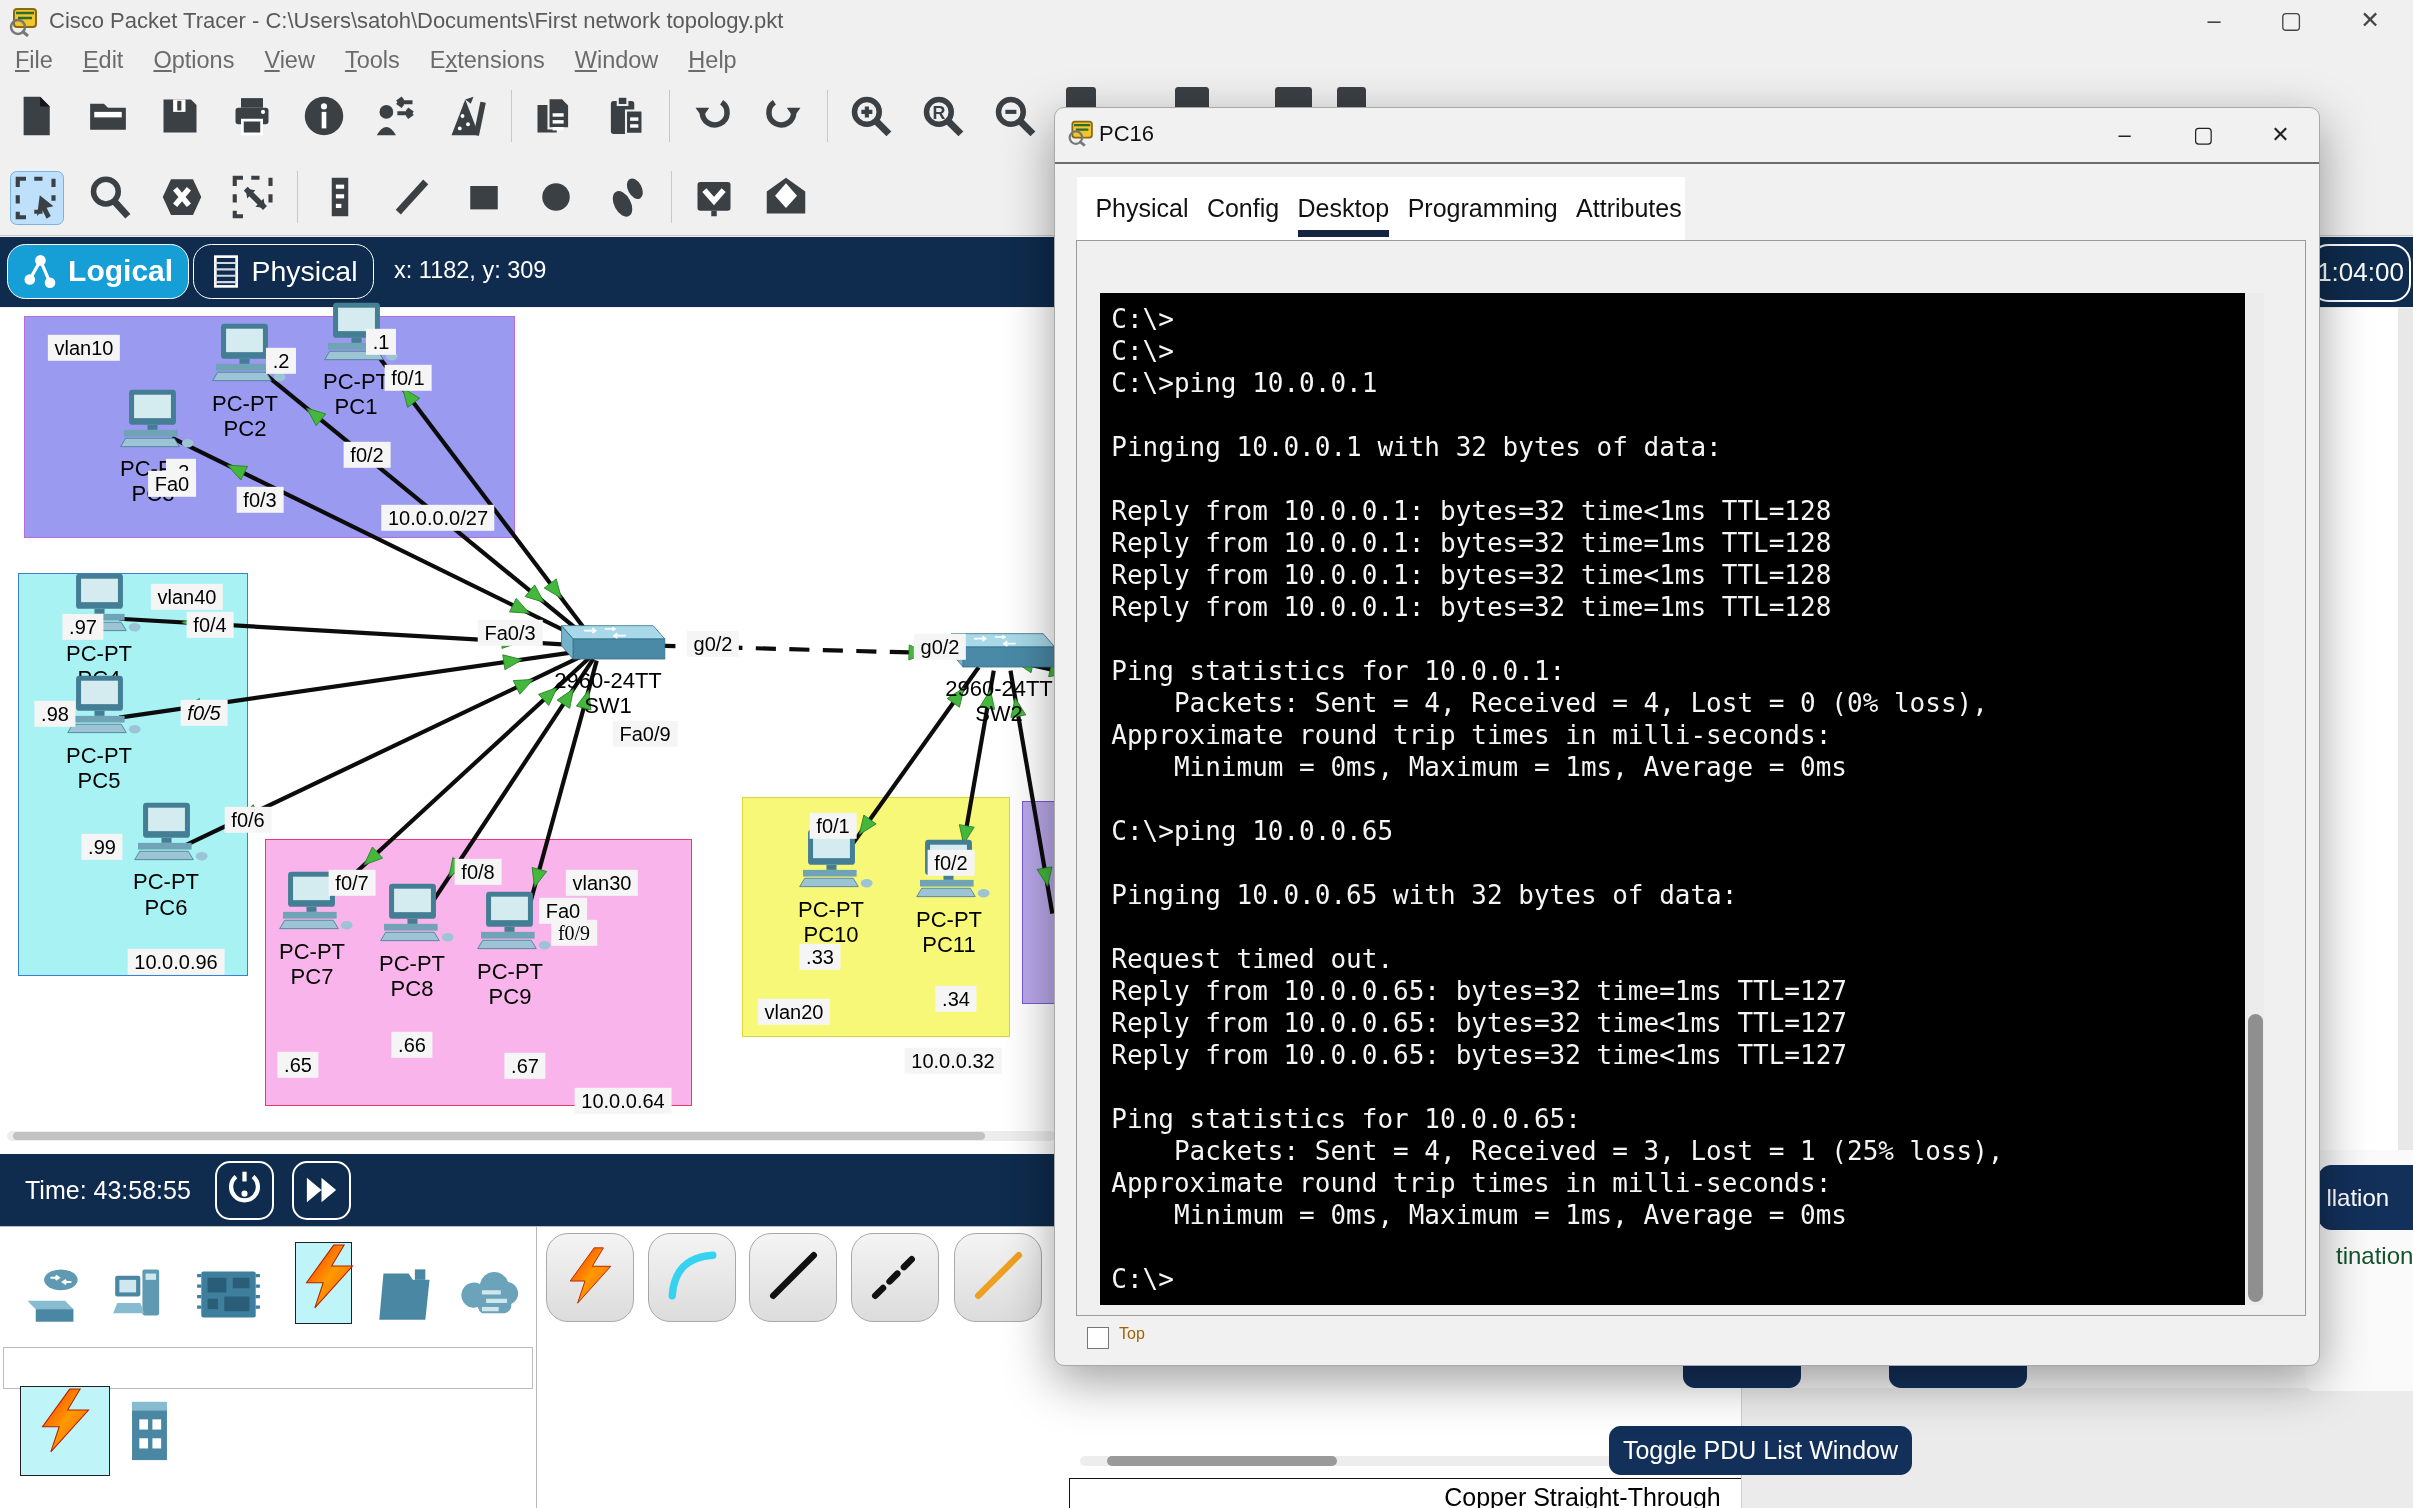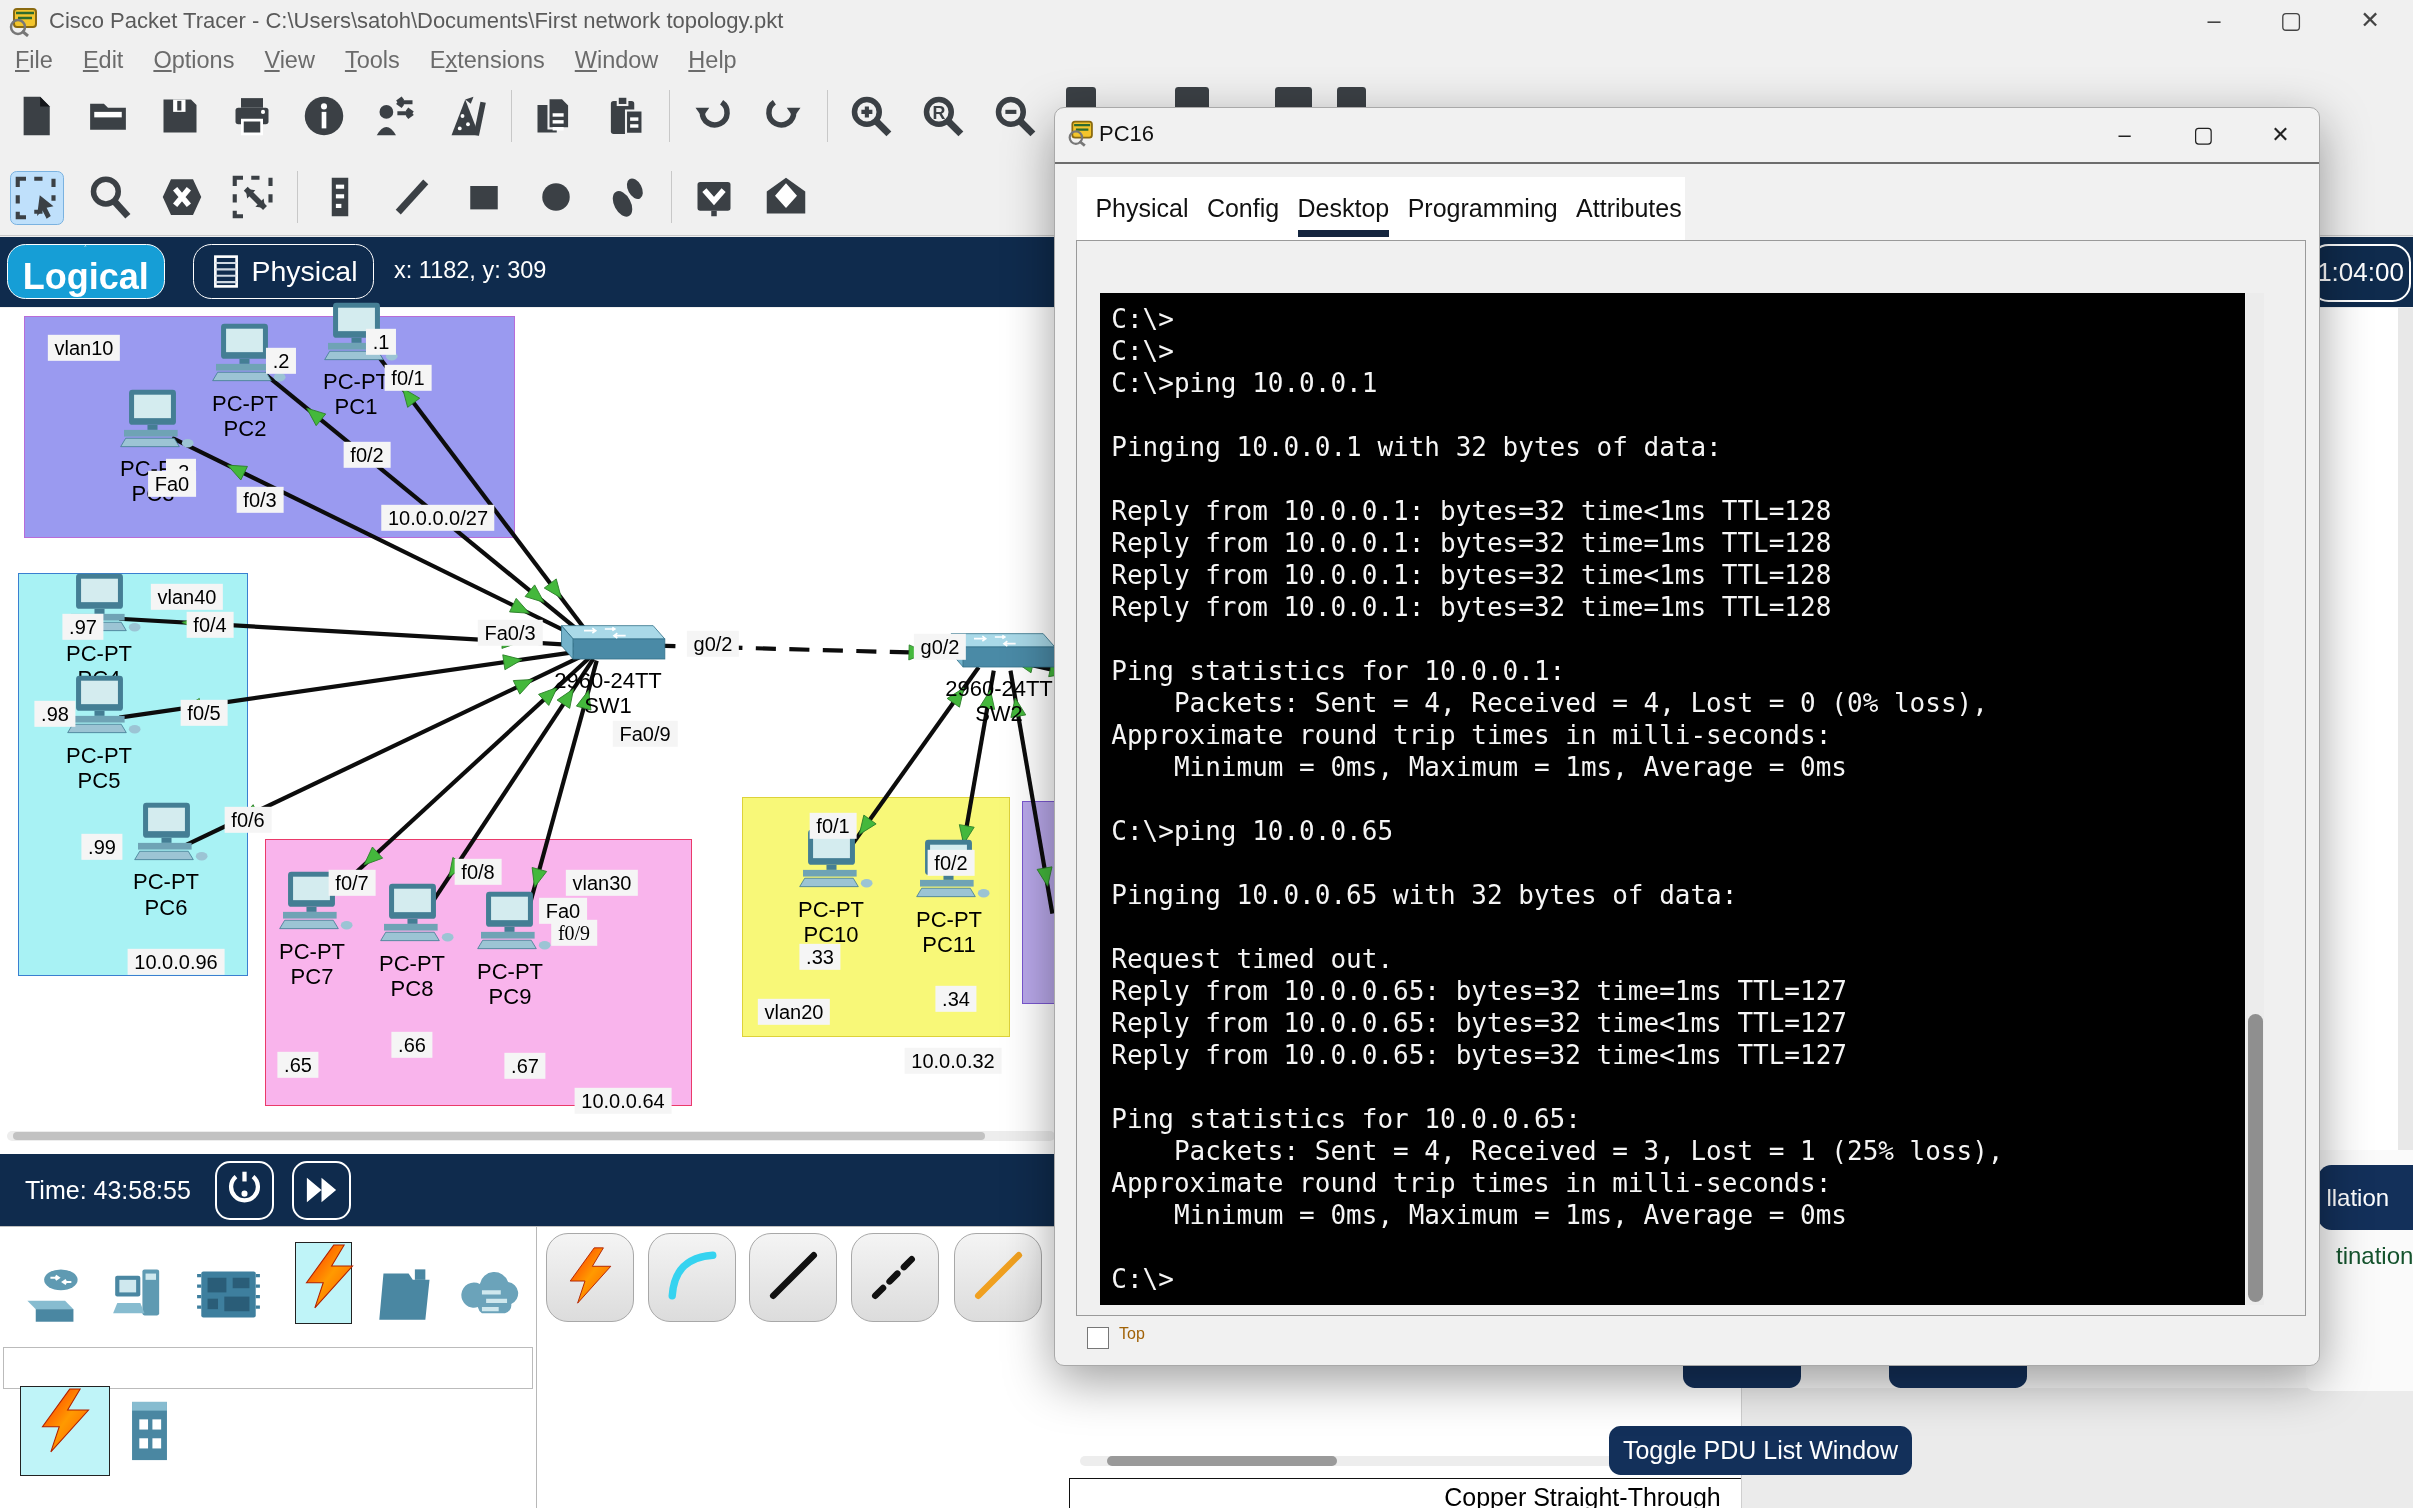--- a/index.html
+++ b/index.html
@@ -16,21 +16,21 @@
   
   #toolbar1{left:0;top:80px;width:2413px;height:80px;background:#f0f0f0;}
   #toolbar2{left:0;top:161px;width:2413px;height:74px;background:#f0f0f0;border-bottom:0.8px solid #c9c9c9;}
   .tbicon{display:inline-block;width:52px;height:52px;margin:10px 10px 0 10px;border-radius:6.7px;text-align:center;vertical-align:top;}
   .tbicon svg{width:44px;height:44px;margin-top:4.2px;}
   .tbicon.selected{background:#bfe0fb;border:0.8px solid #7ab2e0;}
   .tbsep{display:inline-block;width:0.8px;height:52px;background:#c8c8c8;margin:10px 6.7px 0 6.7px;vertical-align:top;}
   
   #modebar{left:0;top:237px;width:2413px;height:70px;background:#0f2b4d;color:#fff;}
   .modebtn{height:55px;top:6.7px;border:1.7px solid #fff;border-radius:18.4px;display:flex;align-items:center;gap:8.4px;padding:0 15px;box-sizing:border-box;}
-  #btn-logical{left:6.7px;background:#169ed6;font-weight:bold;font-size:36px;flex-direction:column;}
+  #btn-logical{left:6.7px;background:#169ed6;font-weight:bold;font-size:30px;}
   #btn-physical{left:193px;background:transparent;font-size:28.5px;}
   #coords{left:394px;top:20px;font-size:23.5px;}
   #clock-pill{left:2310px;top:6.7px;width:97px;height:54px;border:2.5px solid #fff;border-radius:18.4px;font-size:26px;display:flex;align-items:center;justify-content:center;}
   
   #canvas{left:0;top:308px;width:2413px;height:846px;background:#ffffff;}
   .vbox{position:absolute;border:1.7px solid;}
   .chip{position:absolute;background:#f5f5f5;color:#000;font-size:20px;padding:1.7px 6.7px;white-space:nowrap;transform:translate(-50%,-50%);}
   .nodelabel{position:absolute;color:#000;font-size:22px;text-align:center;transform:translateX(-50%);white-space:nowrap;}
   #linksvg{position:absolute;left:0;top:0;}
   #canvas-hscroll{left:6.7px;top:823px;width:1048px;height:10px;background:#ededed;border-radius:5px;}
@@ -491,21 +491,21 @@
       <div class="chip" style="left: 408px; top: 70px;">f0/1</div>
       <div class="chip" style="left: 281px; top: 53px;">.2</div>
       <div class="chip" style="left: 367px; top: 147px;">f0/2</div>
       <div class="chip" style="left: 181px; top: 164px;">.3</div>
       <div class="chip" style="left: 172px; top: 176px;">Fa0</div>
       <div class="chip" style="left: 260px; top: 192px;">f0/3</div>
       <div class="chip" style="left: 438px; top: 210px;">10.0.0.0/27</div>
       <div class="chip" style="left: 187px; top: 289px;">vlan40</div>
       <div class="chip" style="left: 210px; top: 317px;">f0/4</div>
       <div class="chip" style="left: 60px; top: 319px; margin-left: 23px;">.97</div>
-      <div class="chip" style="left: 204px; top: 405px;">f0/5</div>
+      <div class="chip" style="left: 204px; top: 405px; font-style: italic;">f0/5</div>
       <div class="chip" style="left: 55px; top: 406px;">.98</div>
       <div class="chip" style="left: 248px; top: 512px;">f0/6</div>
       <div class="chip" style="left: 102px; top: 539px;">.99</div>
       <div class="chip" style="left: 176px; top: 654px;">10.0.0.96</div>
       <div class="chip" style="left: 352px; top: 575px;">f0/7</div>
       <div class="chip" style="left: 298px; top: 725px; margin-top: 32px;">.65</div>
       <div class="chip" style="left: 478px; top: 564px;">f0/8</div>
       <div class="chip" style="left: 412px; top: 737px;">.66</div>
       <div class="chip" style="left: 602px; top: 575px;">vlan30</div>
       <div class="chip" style="left: 563px; top: 603px;">Fa0</div>

